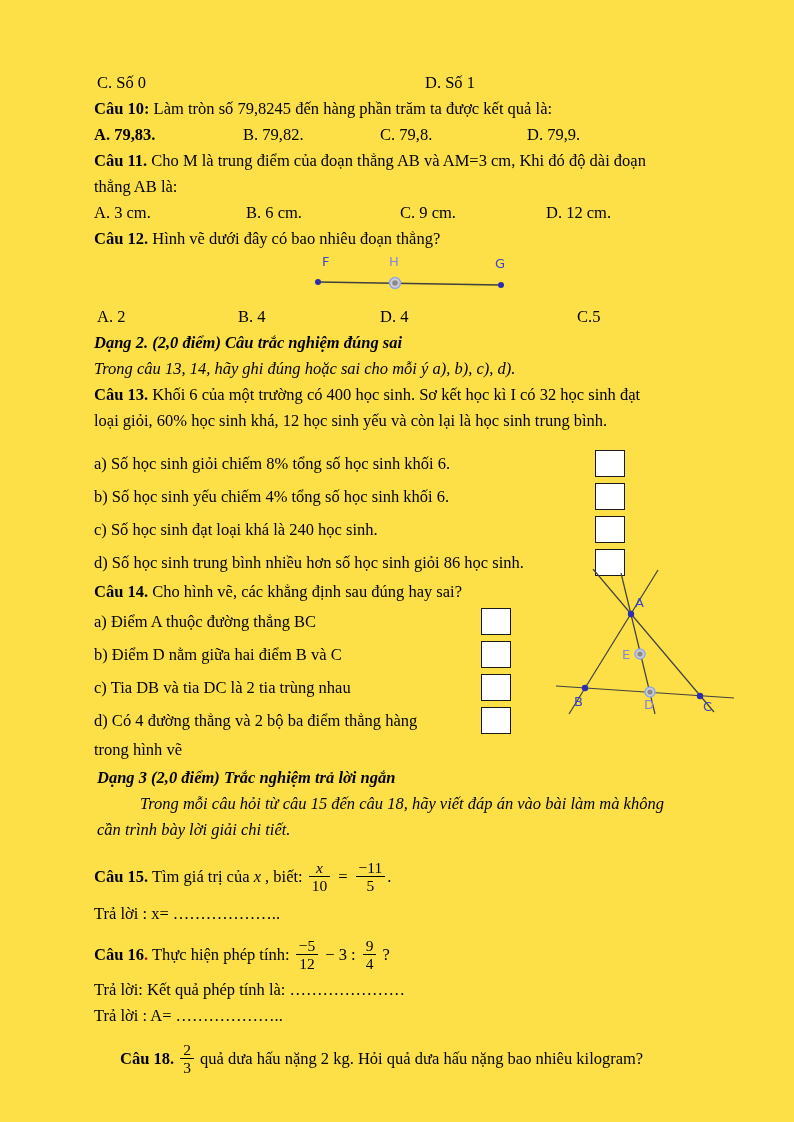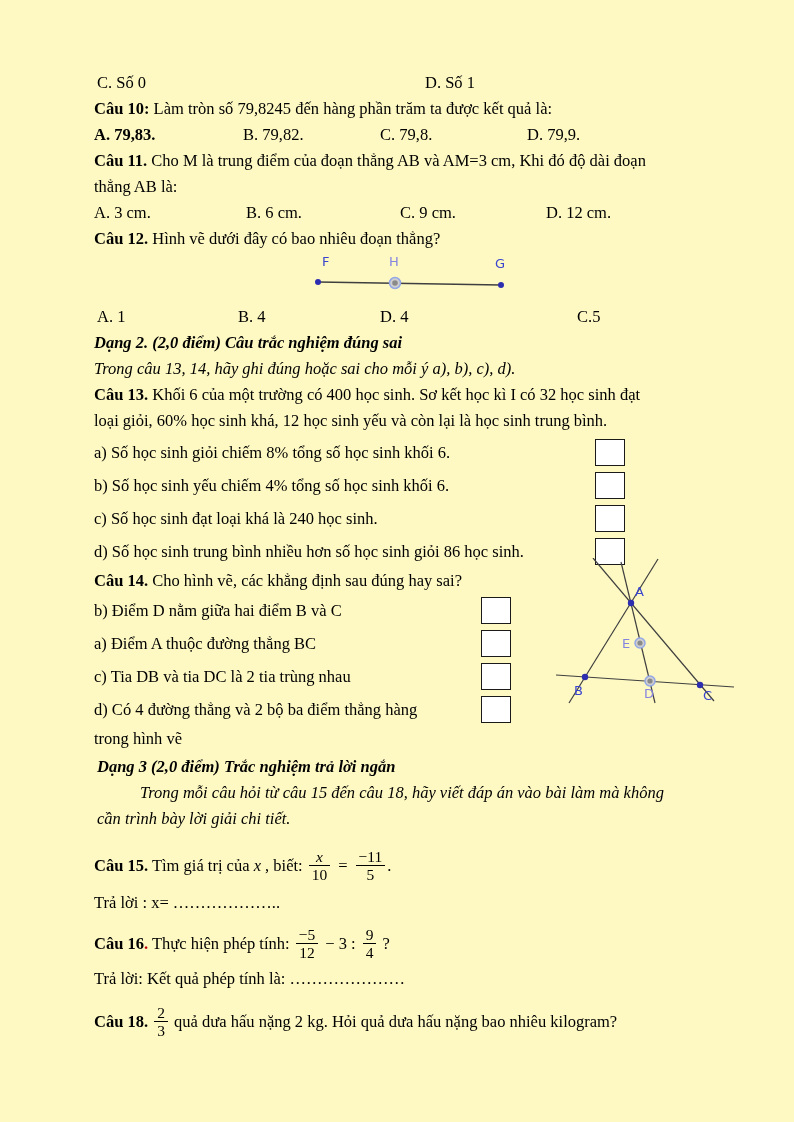--- a/index.html
+++ b/index.html
@@ -1,21 +1,21 @@
 <!DOCTYPE html>
 <html><head>
 <meta charset="utf-8">
 <style>
   * { margin:0; padding:0; box-sizing:border-box; }
   html,body { background:#ffffff; }
   .page {
     position:relative;
     width:794px; height:1122px;
     margin:0 auto;
-    background:#fef9c3;
+    background:#fde047;
     font-family:"Liberation Serif", serif;
     font-size:16.5px;
     line-height:26px;
     color:#000;
     padding:70px 0 0 94px;
     overflow:hidden;
   }
   .b  { font-weight:bold; }
   .bi { font-weight:bold; font-style:italic; }
   .i  { font-style:italic; }
@@ -36,35 +36,35 @@
   .opts-q12 span:nth-child(1){ width:141px; }
   .opts-q12 span:nth-child(2){ width:142px; }
   .opts-q12 span:nth-child(3){ width:197px; }
 
   .fig12 { height:52px; padding:2px 0; margin-left:221px; }
   .fig text { font-family:"DejaVu Sans", sans-serif; font-size:13px; }
 
   .tf-row { display:flex; align-items:center; height:33px; }
   .tf-row .txt { flex:1; white-space:nowrap; }
   .box { width:30px; height:27px; border:1px solid #1a1a1a; background:#fff; flex:none; }
-  .q13-items { width:531px; margin-top:2px; }
+  .q13-items { width:531px; margin-top:13px; }
   .q14 { position:relative; width:608px; }
   .q14-items { width:417px; }
   .q14-fig { position:absolute; left:452px; top:-10px; }
 
   .mathline { line-height:44px; height:44px; white-space:nowrap; }
   .frac {
     display:inline-block; text-align:center; vertical-align:middle;
     line-height:17px; font-size:15.5px; position:relative; top:-2px; padding:0 2px;
   }
   .frac span { display:block; padding:0 3px; }
   .frac .den { border-top:1.2px solid #000; }
   .eq { margin:0 6px; }
   .mid{ margin:0 5px; }
-  .mt2{margin-top:2px;} .mt4{margin-top:12px;} .mt6{margin-top:6px;} .mt8{margin-top:8px;}
+  .mt2{margin-top:2px;} .mt4{margin-top:12px;} .mt6{margin-top:6px;} .mt8{margin-top:8px;margin-left:26px;}
 </style>
 </head>
 <body>
 
 <div class="page">
 
   <div class="row-cd nw">
     <span class="s1">C. Số 0</span><span>D. Số 1</span>
   </div>
 
@@ -98,21 +98,21 @@
       <circle cx="3" cy="28" r="3" fill="#2d2db0"></circle>
       <circle cx="80" cy="29" r="5.5" fill="#cfcfcf" stroke="#93a7e6" stroke-width="1.5"></circle>
       <circle cx="80" cy="29" r="2.8" fill="#8a8a8a"></circle>
       <circle cx="186" cy="31" r="3" fill="#2d2db0"></circle>
       <text x="7" y="12" fill="#3a45cf">F</text>
       <text x="74" y="12" fill="#8585e0">H</text>
       <text x="180" y="14" fill="#3a45cf">G</text>
     </svg>
   </div>
   <div class="opts opts-q12">
-    <span>A. 1</span>
+    <span>A. 2</span>
     <span>B. 4</span>
     <span>D. 4</span>
     <span>C.5</span>
   </div>
 
   <p class="bi nw">Dạng 2. (2,0 điểm) Câu trắc nghiệm đúng sai</p>
   <p class="i nw">Trong câu 13, 14, hãy ghi đúng hoặc sai cho mỗi ý a), b), c), d).</p>
 
   <p class="nw">
     <span class="b">Câu 13.</span><span> Khối 6 của một trường có 400 học sinh. Sơ kết học kì I có 32 học sinh đạt</span>
@@ -136,25 +136,25 @@
       <span class="box"></span>
     </div>
   </div>
 
   <div class="q14">
     <p class="nw">
       <span class="b">Câu 14.</span><span> Cho hình vẽ, các khẳng định sau đúng hay sai?</span>
     </p>
     <div class="q14-items">
       <div class="tf-row">
+        <span class="txt">a) Điểm A thuộc đường thẳng BC</span>
+        <span class="box"></span>
+      </div>
+      <div class="tf-row">
         <span class="txt">b) Điểm D nằm giữa hai điểm B và C</span>
-        <span class="box"></span>
-      </div>
-      <div class="tf-row">
-        <span class="txt">a) Điểm A thuộc đường thẳng BC</span>
         <span class="box"></span>
       </div>
       <div class="tf-row">
         <span class="txt">c) Tia DB và tia DC  là 2 tia trùng nhau</span>
         <span class="box"></span>
       </div>
       <div class="tf-row">
         <span class="txt">d) Có 4 đường thẳng và 2 bộ ba điểm thẳng hàng</span>
         <span class="box"></span>
       </div>
@@ -190,18 +190,19 @@
   <div class="mathline mt4">
     <span class="b">Câu 15.</span><span> Tìm giá trị của </span><i>x</i><span> , biết: </span><span class="frac"><span class="num"><i>x</i></span><span class="den">10</span></span><span class="eq">=</span><span class="frac"><span class="num">−11</span><span class="den">5</span></span><span>.</span>
   </div>
   <p class="nw mt2">Trả lời : x= ………………..</p>
 
   <div class="mathline mt6">
     <span class="b">Câu 16</span><span class="b red">.</span><span> Thực hiện phép tính: </span><span class="frac"><span class="num">−5</span><span class="den">12</span></span><span class="mid">− 3 :</span><span class="frac"><span class="num">9</span><span class="den">4</span></span><span> ?</span>
   </div>
   <p class="nw">Trả lời: Kết quả phép tính là: …………………</p>
 
+  <p class="nw">Trả lời : A= ………………..</p>
 
   <div class="mathline mt8">
     <span class="b">Câu 18.</span>&nbsp;<span class="frac"><span class="num">2</span><span class="den">3</span></span><span> quả dưa hấu nặng 2 kg. Hỏi quả dưa hấu nặng bao nhiêu kilogram?</span>
   </div>
 
 </div>
 
 </body></html>

